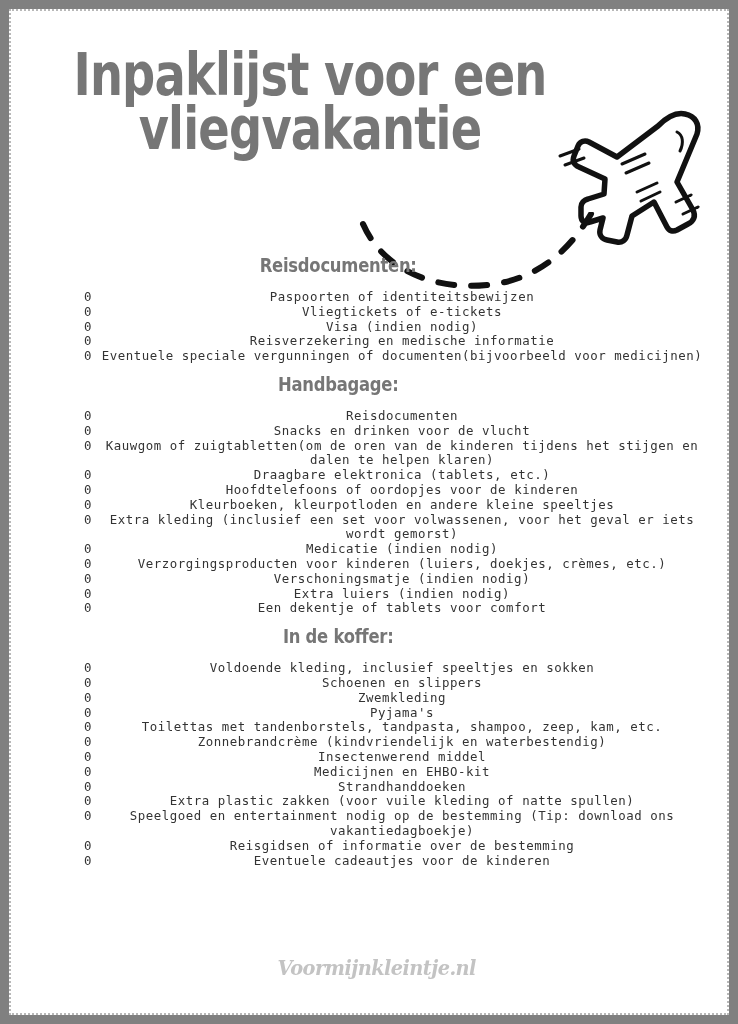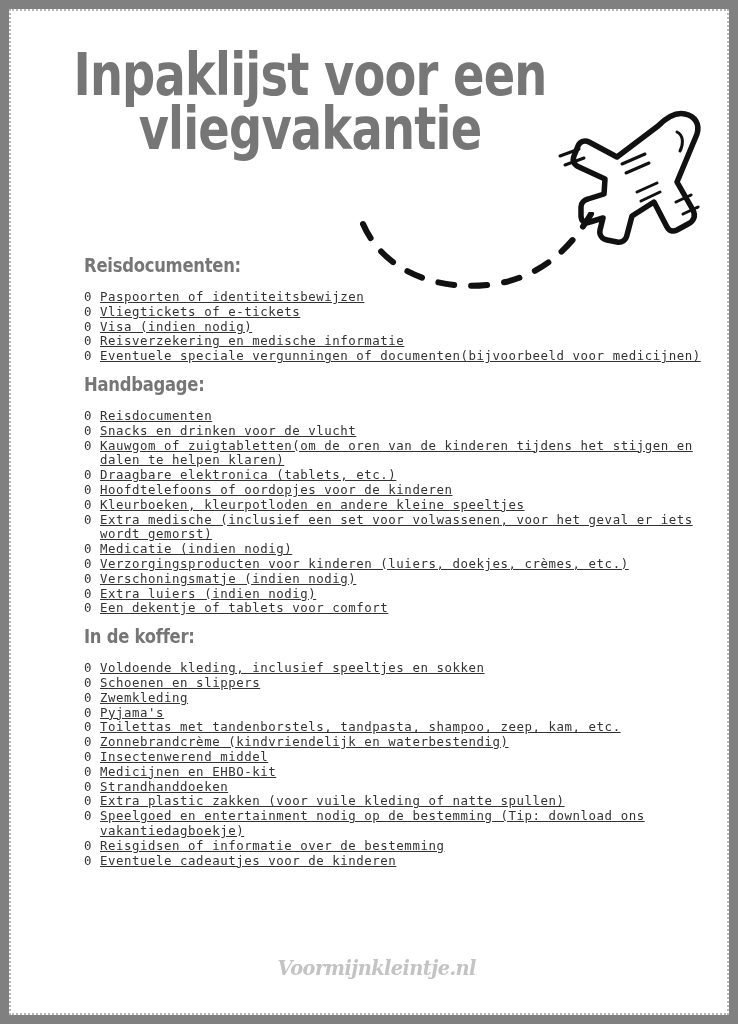--- a/index.html
+++ b/index.html
@@ -95,21 +95,21 @@
 
   
   .content {
     position: absolute;
     left: 84px;
     top: 254px;
     width: 620px;
     z-index: 5;
   }
 
-  .section { margin-bottom: 0; }
+  .section { margin-bottom: 0; text-align: center; }
   .section + .section { margin-top: 9px; }
 
   .section-heading {
     color: #767676;
     font-family: "DejaVu Sans", sans-serif;
     font-weight: bold;
     font-size: 20px;
     line-height: 22px;
     letter-spacing: -0.3px;
     transform: scaleX(0.82);
@@ -135,21 +135,20 @@
   }
   ul.check-list li .box {
     position: absolute;
     left: 0;
     top: 0;
     color: #333333;
     font-family: "DejaVu Sans Mono", monospace;
   }
   ul.check-list li .txt {
     display: block;
-    text-decoration: underline;
   }
 
   
   .footer {
     position: absolute;
     left: 8px;
     top: 955px;
     width: 738px;
     text-align: center;
     z-index: 5;
@@ -278,21 +277,21 @@
         <li>
           <span class="box">0</span>
           <span class="txt">Hoofdtelefoons of oordopjes voor de kinderen</span>
         </li>
         <li>
           <span class="box">0</span>
           <span class="txt">Kleurboeken, kleurpotloden en andere kleine speeltjes</span>
         </li>
         <li>
           <span class="box">0</span>
-          <span class="txt">Extra medische (inclusief een set voor volwassenen, voor het geval er iets wordt gemorst)</span>
+          <span class="txt">Extra kleding (inclusief een set voor volwassenen, voor het geval er iets wordt gemorst)</span>
         </li>
         <li>
           <span class="box">0</span>
           <span class="txt">Medicatie (indien nodig)</span>
         </li>
         <li>
           <span class="box">0</span>
           <span class="txt">Verzorgingsproducten voor kinderen (luiers, doekjes, crèmes, etc.)</span>
         </li>
         <li>

